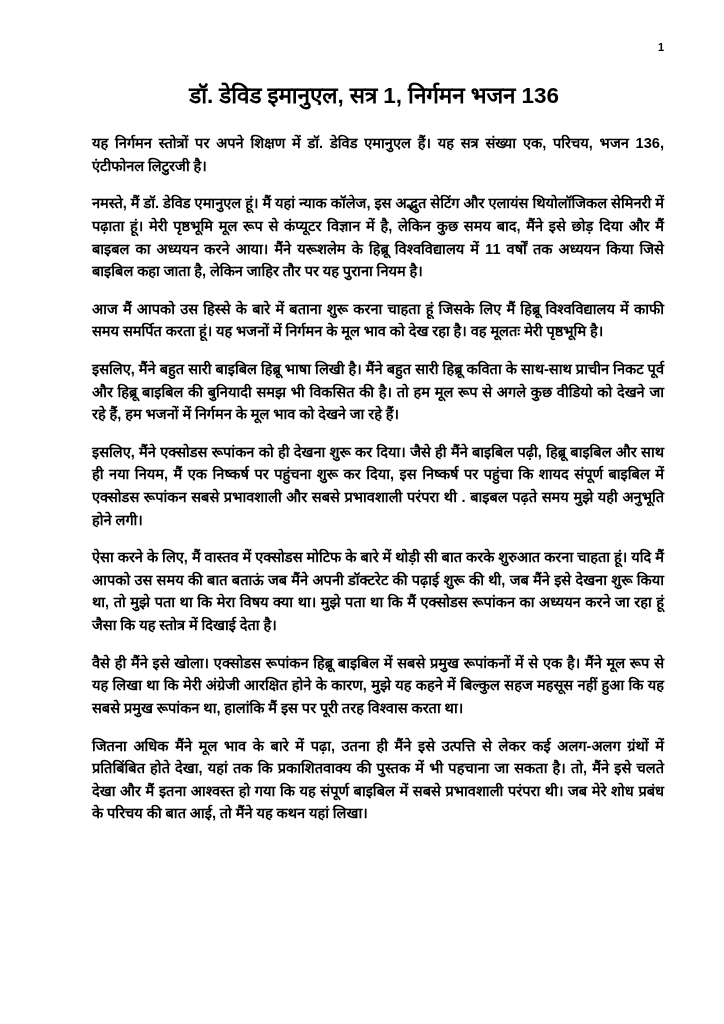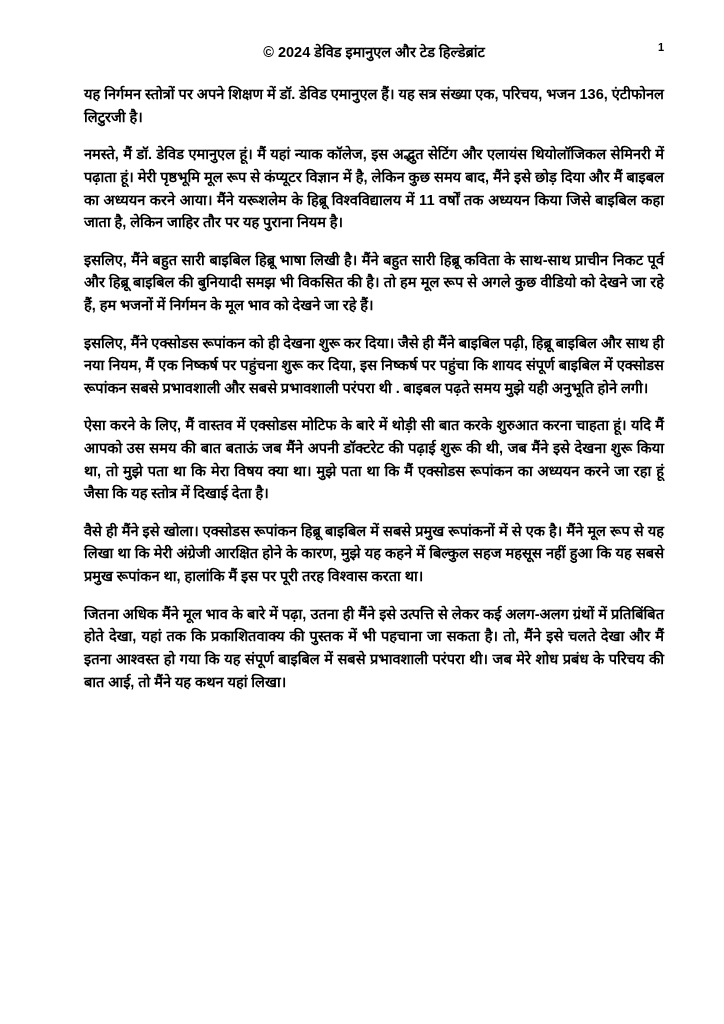--- a/index.html
+++ b/index.html
@@ -44,44 +44,45 @@
     padding-top: 5px;
     text-align: center;
     font-size: 14.5px;
     font-weight: bold;
     line-height: 1.25;
   }
   .body-content {
     padding-top: 22px;
   }
   p.para {
-    margin: 0 0 15px 0;
+    margin: 0 0 15px 8px;
     font-size: 14.6px;
     line-height: 1.55;
     text-align: justify;
     text-justify: inter-word;
     font-weight: bold;
     word-spacing: -0.2px;
   }
   p.para:last-child {
     margin-bottom: 0;
   }
 </style>
 </head>
 <body>
 
 <div class="page">
 
   <div class="page-number">1</div>
 
-  <div class="doc-subtitle">© 2024 डेविड इमानुएल और टेड हिल्डेब्रांट</div>
+  <h1 class="doc-title">डॉ. डेविड इमानुएल, सत्र 1, निर्गमन भजन 136</h1>
 
   <div class="body-content">
     <p class="para">यह निर्गमन स्तोत्रों पर अपने शिक्षण में डॉ. डेविड एमानुएल हैं। यह सत्र संख्या एक, परिचय, भजन 136, एंटीफोनल लिटुरजी है।</p>
     <p class="para">नमस्ते, मैं डॉ. डेविड एमानुएल हूं। मैं यहां न्याक कॉलेज, इस अद्भुत सेटिंग और एलायंस थियोलॉजिकल सेमिनरी में पढ़ाता हूं। मेरी पृष्ठभूमि मूल रूप से कंप्यूटर विज्ञान में है, लेकिन कुछ समय बाद, मैंने इसे छोड़ दिया और मैं बाइबल का अध्ययन करने आया। मैंने यरूशलेम के हिब्रू विश्वविद्यालय में 11 वर्षों तक अध्ययन किया जिसे बाइबिल कहा जाता है, लेकिन जाहिर तौर पर यह पुराना नियम है।</p>
+    <p class="para">आज मैं आपको उस हिस्से के बारे में बताना शुरू करना चाहता हूं जिसके लिए मैं हिब्रू विश्वविद्यालय में काफी समय समर्पित करता हूं। यह भजनों में निर्गमन के मूल भाव को देख रहा है। वह मूलतः मेरी पृष्ठभूमि है।</p>
     <p class="para">इसलिए, मैंने बहुत सारी बाइबिल हिब्रू भाषा लिखी है। मैंने बहुत सारी हिब्रू कविता के साथ-साथ प्राचीन निकट पूर्व और हिब्रू बाइबिल की बुनियादी समझ भी विकसित की है। तो हम मूल रूप से अगले कुछ वीडियो को देखने जा रहे हैं, हम भजनों में निर्गमन के मूल भाव को देखने जा रहे हैं।</p>
     <p class="para">इसलिए, मैंने एक्सोडस रूपांकन को ही देखना शुरू कर दिया। जैसे ही मैंने बाइबिल पढ़ी, हिब्रू बाइबिल और साथ ही नया नियम, मैं एक निष्कर्ष पर पहुंचना शुरू कर दिया, इस निष्कर्ष पर पहुंचा कि शायद संपूर्ण बाइबिल में एक्सोडस रूपांकन सबसे प्रभावशाली और सबसे प्रभावशाली परंपरा थी . बाइबल पढ़ते समय मुझे यही अनुभूति होने लगी।</p>
     <p class="para">ऐसा करने के लिए, मैं वास्तव में एक्सोडस मोटिफ के बारे में थोड़ी सी बात करके शुरुआत करना चाहता हूं। यदि मैं आपको उस समय की बात बताऊं जब मैंने अपनी डॉक्टरेट की पढ़ाई शुरू की थी, जब मैंने इसे देखना शुरू किया था, तो मुझे पता था कि मेरा विषय क्या था। मुझे पता था कि मैं एक्सोडस रूपांकन का अध्ययन करने जा रहा हूं जैसा कि यह स्तोत्र में दिखाई देता है।</p>
     <p class="para">वैसे ही मैंने इसे खोला। एक्सोडस रूपांकन हिब्रू बाइबिल में सबसे प्रमुख रूपांकनों में से एक है। मैंने मूल रूप से यह लिखा था कि मेरी अंग्रेजी आरक्षित होने के कारण, मुझे यह कहने में बिल्कुल सहज महसूस नहीं हुआ कि यह सबसे प्रमुख रूपांकन था, हालांकि मैं इस पर पूरी तरह विश्वास करता था।</p>
     <p class="para">जितना अधिक मैंने मूल भाव के बारे में पढ़ा, उतना ही मैंने इसे उत्पत्ति से लेकर कई अलग-अलग ग्रंथों में प्रतिबिंबित होते देखा, यहां तक कि प्रकाशितवाक्य की पुस्तक में भी पहचाना जा सकता है। तो, मैंने इसे चलते देखा और मैं इतना आश्वस्त हो गया कि यह संपूर्ण बाइबिल में सबसे प्रभावशाली परंपरा थी। जब मेरे शोध प्रबंध के परिचय की बात आई, तो मैंने यह कथन यहां लिखा।</p>
   </div>
 
 </div>
 
 </body></html>

